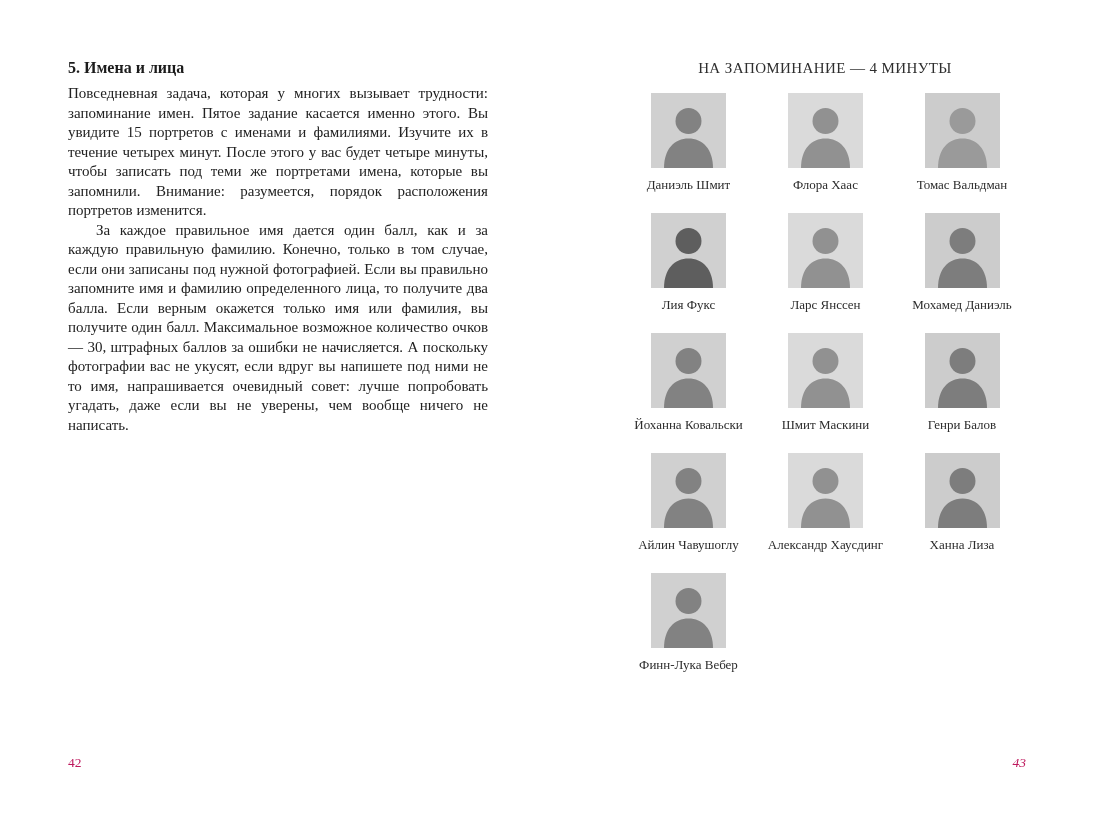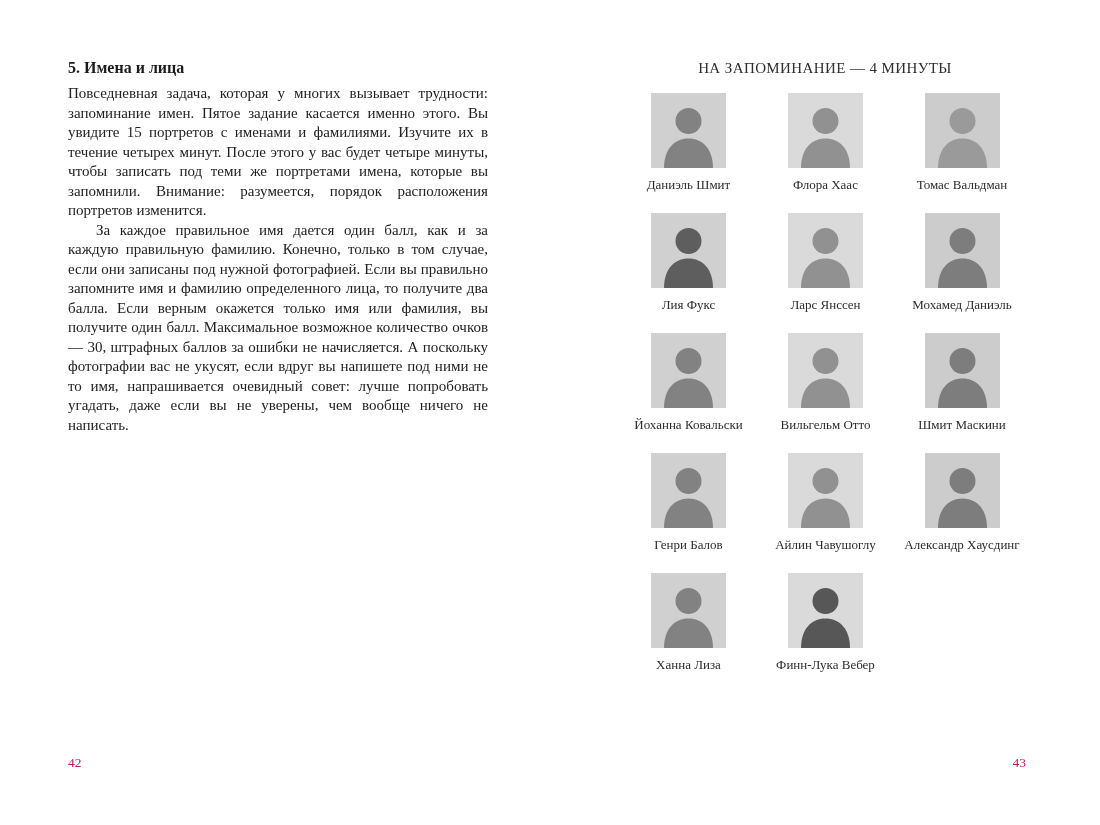--- a/index.html
+++ b/index.html
@@ -98,21 +98,21 @@
     text-align: center;
     white-space: nowrap;
   }
   .pagenum {
     position: absolute;
     top: 697px;
     font-size: 13.5px;
     color: #be185d;
   }
   .pagenum.left-num  { left: 0; }
-  .pagenum.right-num { right: 4px; }
+  .pagenum.right-num { right: 4px; font-style: italic; }
 </style>
 </head>
 <body>
 
 <div class="book">
 
   <section class="page left">
     <h2 class="section-heading">5. Имена и лица</h2>
     <p class="body-par">Повседневная задача, которая у многих вызывает трудности: запоминание имен. Пятое задание касается именно этого. Вы увидите 15 портретов с именами и фамилиями. Изучите их в течение четырех минут. После этого у вас будет четыре минуты, чтобы записать под теми же портретами имена, которые вы запомнили. Внимание: разумеется, порядок расположения портретов изменится.</p>
     <p class="body-par indent">За каждое правильное имя дается один балл, как и за каждую правильную фамилию. Конечно, только в том случае, если они записаны под нужной фотографией. Если вы правильно запомните имя и фамилию определенного лица, то получите два балла. Если верным окажется только имя или фамилия, вы получите один балл. Максимальное возможное количество очков — 30, штрафных баллов за ошибки не начисляется. А поскольку фотографии вас не укусят, если вдруг вы напишете под ними не то имя, напрашивается очевидный совет: лучше попробовать угадать, даже если вы не уверены, чем вообще ничего не написать.</p>
@@ -177,28 +177,20 @@
                 <path d="M13 75 C13 56 23.5 45.5 37.5 45.5 C51.5 45.5 62 56 62 75 Z"></path>
               </svg></span></div>
           <div class="caption">Йоханна Ковальски</div>
         </div>
         <div class="cell">
           <div class="photo"><span><svg viewBox="0 0 75 75" width="75" height="75" xmlns="http://www.w3.org/2000/svg">
                 <rect x="0" y="0" width="75" height="75"></rect>
                 <circle cx="37.5" cy="28" r="13"></circle>
                 <path d="M13 75 C13 56 23.5 45.5 37.5 45.5 C51.5 45.5 62 56 62 75 Z"></path>
               </svg></span></div>
-          <div class="caption">Вильгельм Отто</div>
-        </div>
-        <div class="cell">
-          <div class="photo"><span><svg viewBox="0 0 75 75" width="75" height="75" xmlns="http://www.w3.org/2000/svg">
-                <rect x="0" y="0" width="75" height="75"></rect>
-                <circle cx="37.5" cy="28" r="13"></circle>
-                <path d="M13 75 C13 56 23.5 45.5 37.5 45.5 C51.5 45.5 62 56 62 75 Z"></path>
-              </svg></span></div>
           <div class="caption">Шмит Маскини</div>
         </div>
         <div class="cell">
           <div class="photo"><span><svg viewBox="0 0 75 75" width="75" height="75" xmlns="http://www.w3.org/2000/svg">
                 <rect x="0" y="0" width="75" height="75"></rect>
                 <circle cx="37.5" cy="28" r="13"></circle>
                 <path d="M13 75 C13 56 23.5 45.5 37.5 45.5 C51.5 45.5 62 56 62 75 Z"></path>
               </svg></span></div>
           <div class="caption">Генри Балов</div>
         </div>

